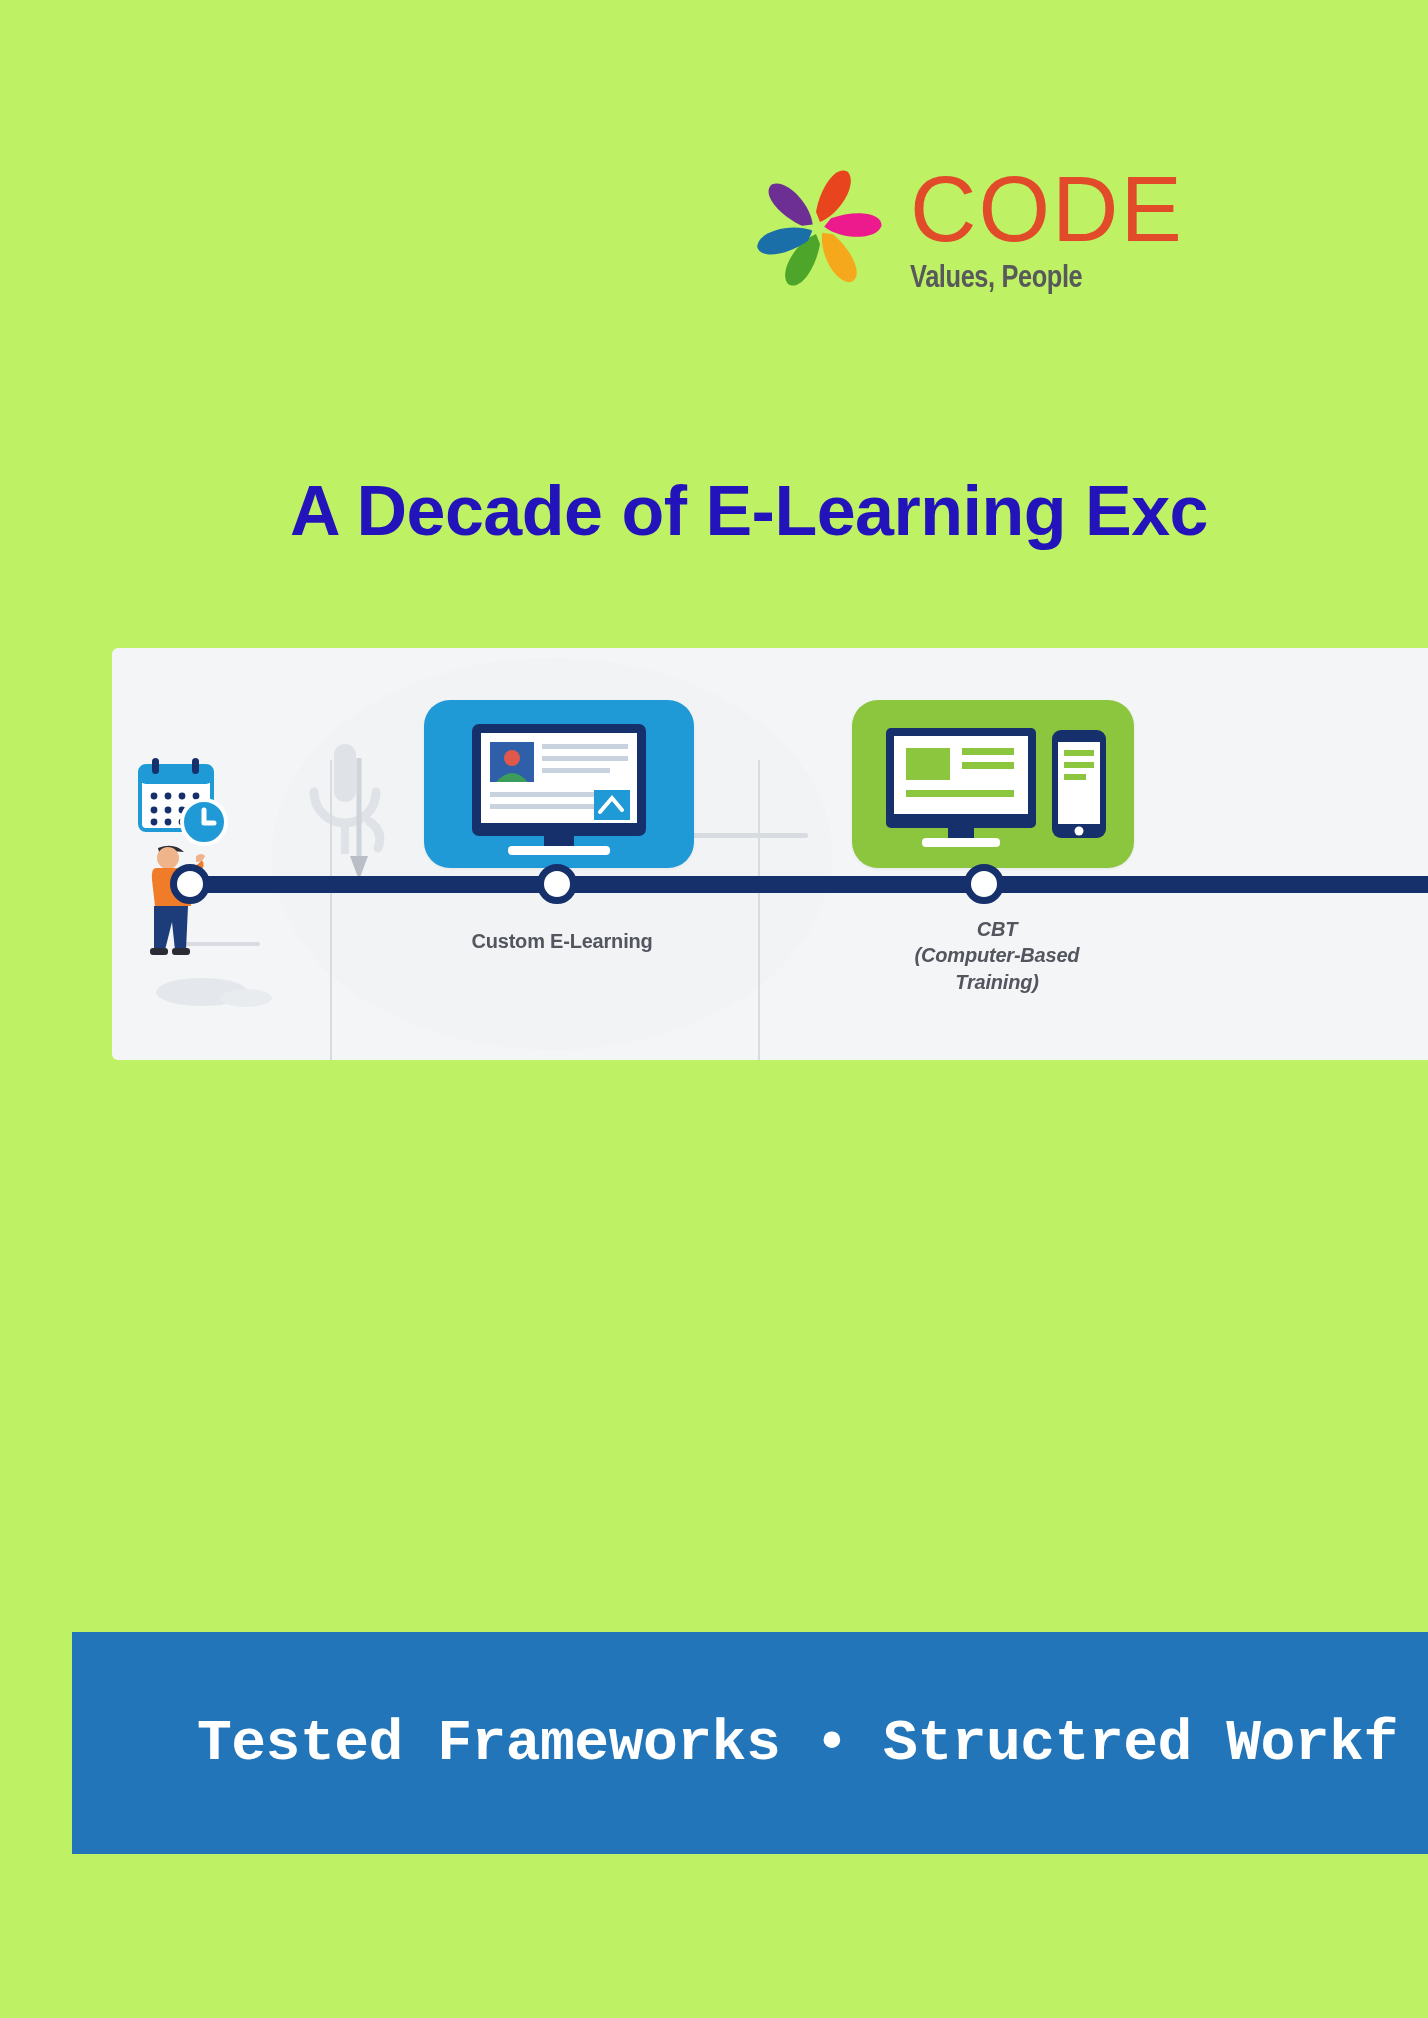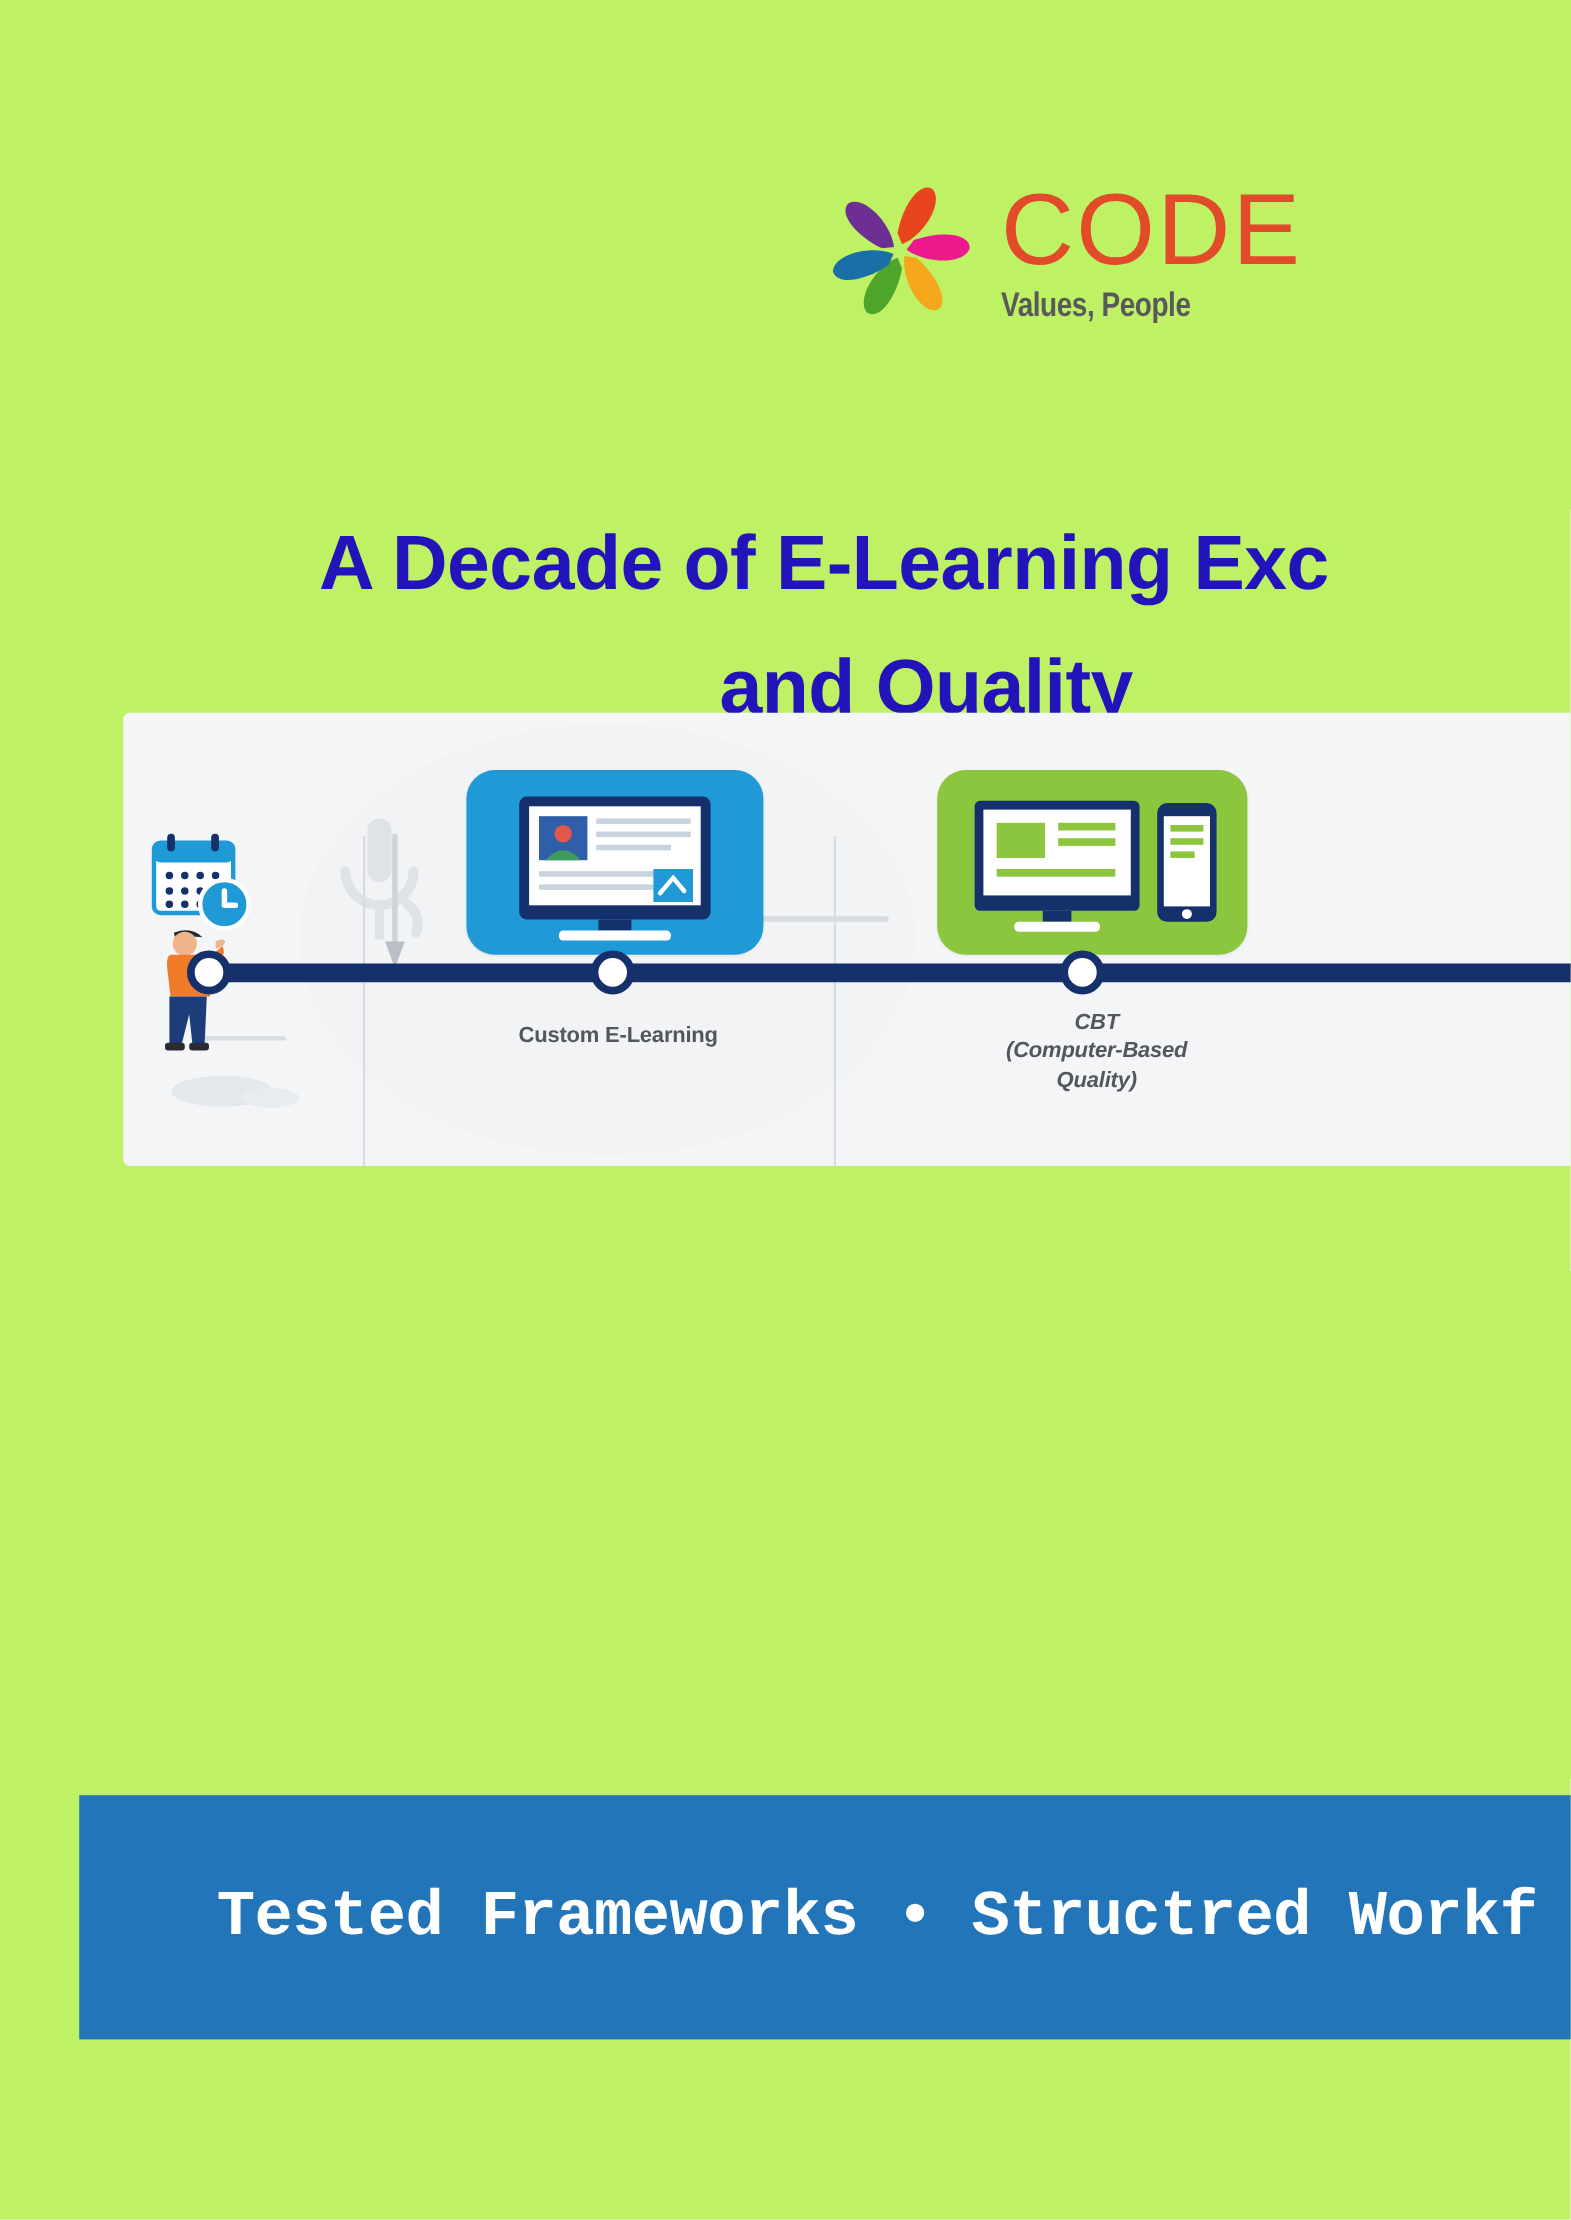--- a/index.html
+++ b/index.html
@@ -233,21 +233,20 @@
     </div>
 
     <div class="logo-text-block">
       <div class="logo-word">CODE</div>
       <div class="logo-tagline">Values, People</div>
     </div>
   </div>
 
   <div class="headline">
     <span class="ln ln1">A Decade of E-Learning Exc</span>
-    <span class="ln ln2">and Quality</span>
   </div>
 
   <div class="info-panel">
     <div class="info-panel-bg"></div>
 
     <div class="ghost" style="left:178px; top:88px;">
       <svg width="110" height="130" viewBox="0 0 110 130" xmlns="http://www.w3.org/2000/svg">
         <rect x="44" y="8" width="22" height="58" rx="11" fill="#dfe2e7"></rect>
         <path d="M24 56 a31 31 0 0 0 62 0" fill="none" stroke="#dfe2e7" stroke-width="9" stroke-linecap="round"></path>
         <rect x="51" y="84" width="8" height="34" fill="#dfe2e7"></rect>
@@ -378,21 +377,21 @@
 
     <div class="node" style="left:58px;  top:216px;"></div>
     <div class="node" style="left:425px; top:216px;"></div>
     <div class="node" style="left:852px; top:216px;"></div>
 
     <div class="mlabel" style="left:300px; top:280px; width:300px;">Custom E-Learning</div>
 
     <div class="mlabel" style="left:720px; top:268px; width:330px;font-style:italic;">
       <div>CBT</div>
       <div>(Computer-Based</div>
-      <div>Quality)</div>
+      <div>Training)</div>
     </div>
   </div>
 
   <div class="banner">
     <div class="banner-text">Tested Frameworks • Structred Workf</div>
   </div>
 
 </div>
 
 </body></html>

